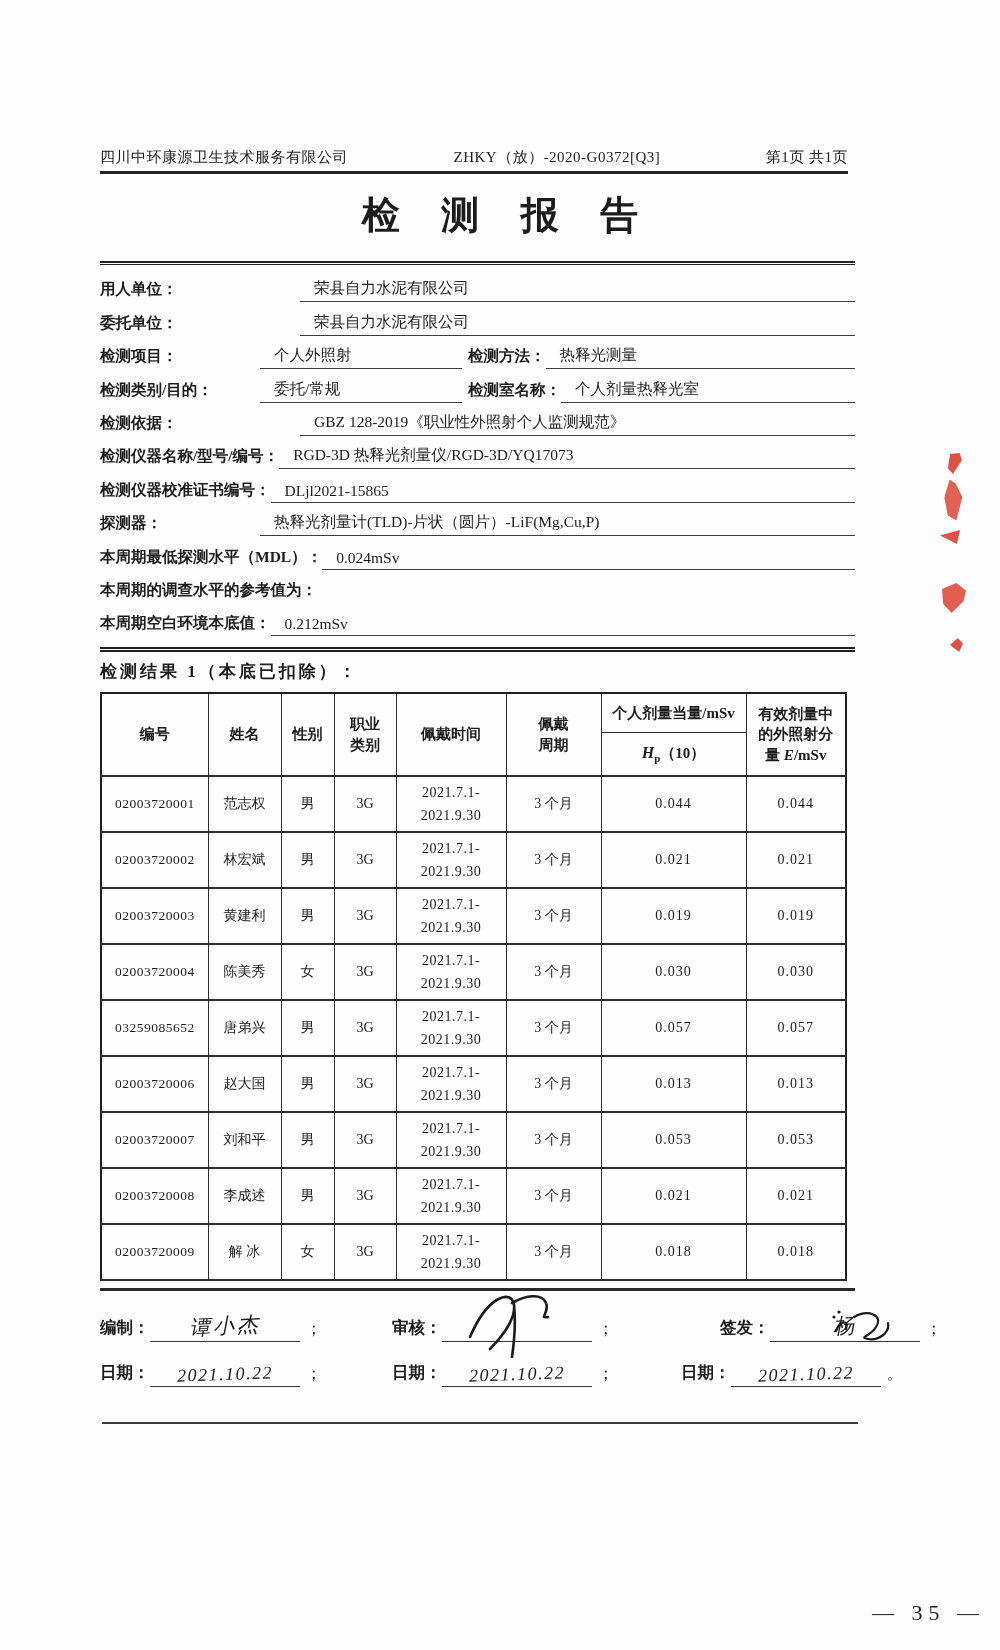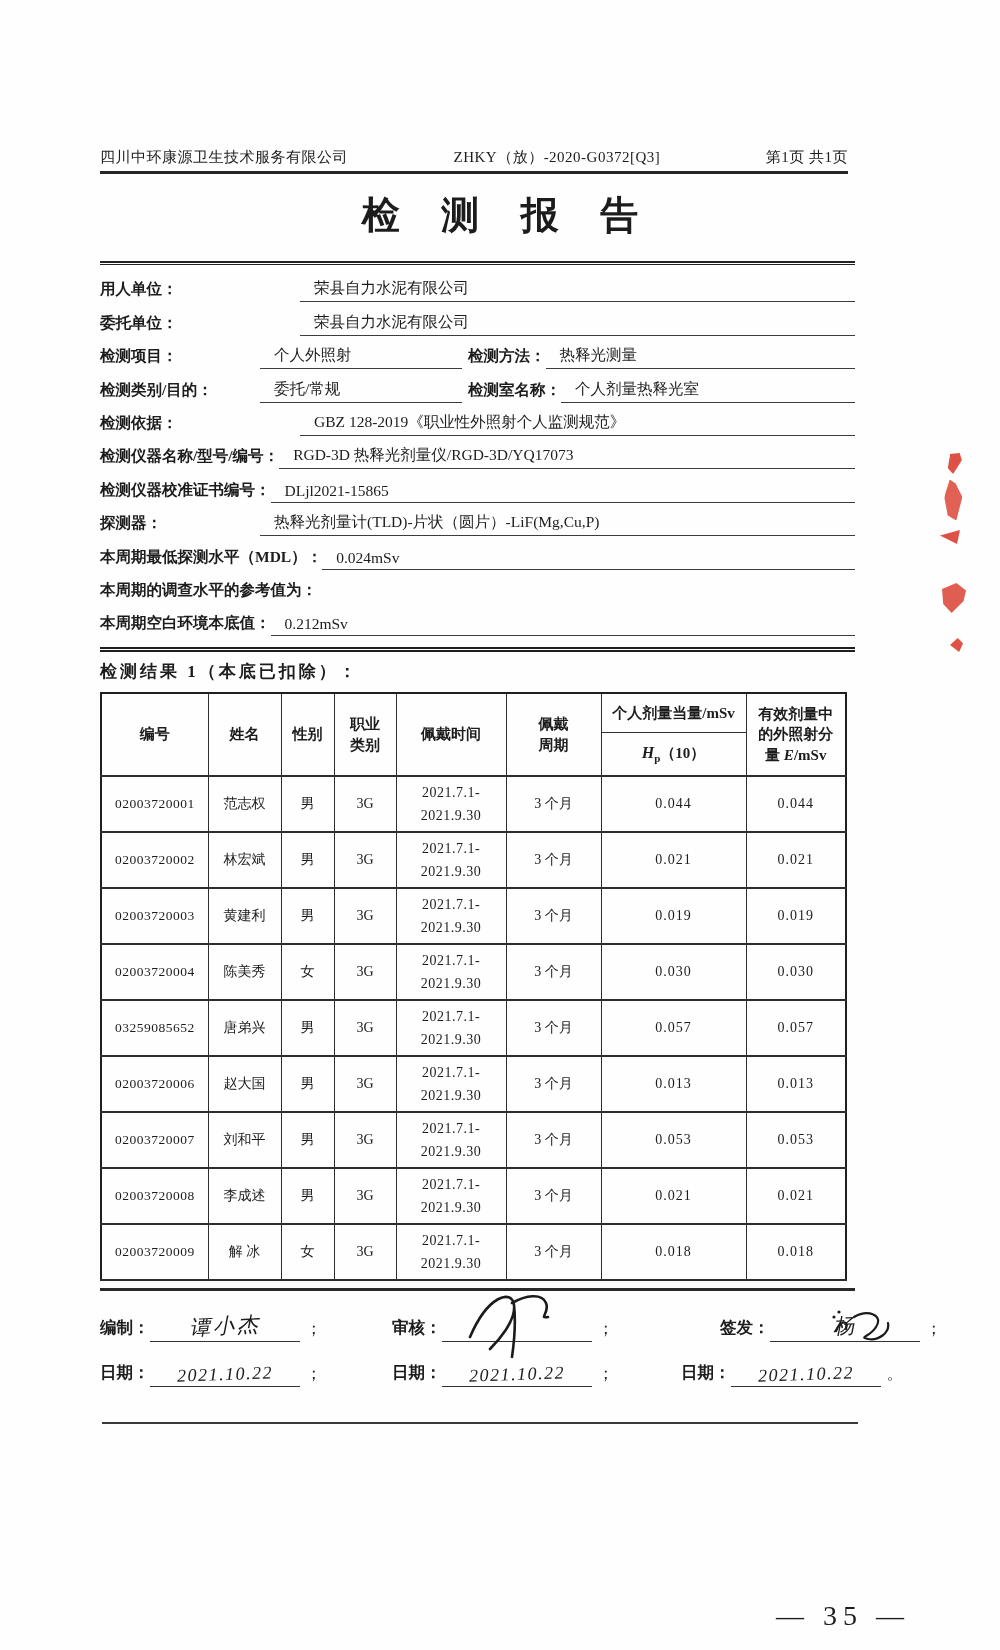--- a/index.html
+++ b/index.html
@@ -55,21 +55,21 @@
   
   .footer-rule{position:absolute;top:1288px;left:100px;width:755px;height:3px;background:#2a2a2a;}
   .sig-group{position:absolute;display:flex;align-items:flex-end;font-size:16.5px;justify-content:space-between;}
   .sig-label{font-weight:bold;white-space:nowrap;padding-bottom:3px;}
   .sig-line{display:inline-block;border-bottom:1.6px solid #333;min-width:150px;text-align:center;position:relative;}
   .sig-sep{padding-left:6px;padding-bottom:2px;}
   .hand{font-style:italic;font-size:21px;display:inline-block;transform:rotate(-3deg);letter-spacing:3px;padding:0 6px 1px 6px;}
   .hand-date{font-style:italic;font-size:18px;display:inline-block;transform:rotate(-2deg);letter-spacing:1.5px;padding:0 8px 1px 8px;}
   .scribble{position:absolute;left:12px;bottom:-8px;}
   .bottom-rule{position:absolute;top:1422px;left:102px;width:756px;height:2px;background:#3a3a3a;}
-  .page-number{position:absolute;top:1600px;left:776px;width:190px;font-size:28px;letter-spacing:6px;text-align:left;}
+  .page-number{position:absolute;top:1600px;left:795px;width:190px;font-size:22px;letter-spacing:6px;text-align:right;}
   
   .seal-frag{position:absolute;background:#d93a2b;opacity:.88;}
   .frag1{left:948px;top:452px;width:13px;height:22px;clip-path:polygon(0 15%,70% 0,100% 30%,60% 100%,10% 80%);transform:rotate(14deg);}
   .frag2{left:944px;top:480px;width:18px;height:40px;clip-path:polygon(20% 0,55% 8%,100% 40%,80% 100%,30% 90%,0 45%);transform:rotate(6deg);opacity:.8;}
   .frag3{left:940px;top:530px;width:20px;height:14px;clip-path:polygon(0 40%,100% 0,85% 100%);}
   .frag4{left:942px;top:583px;width:24px;height:30px;clip-path:polygon(0 20%,60% 0,100% 25%,90% 60%,40% 100%,5% 70%);opacity:.82;}
   .frag5{left:950px;top:638px;width:13px;height:14px;clip-path:polygon(0 50%,60% 0,100% 40%,70% 100%);}
 </style>
 </head>
 <body>

